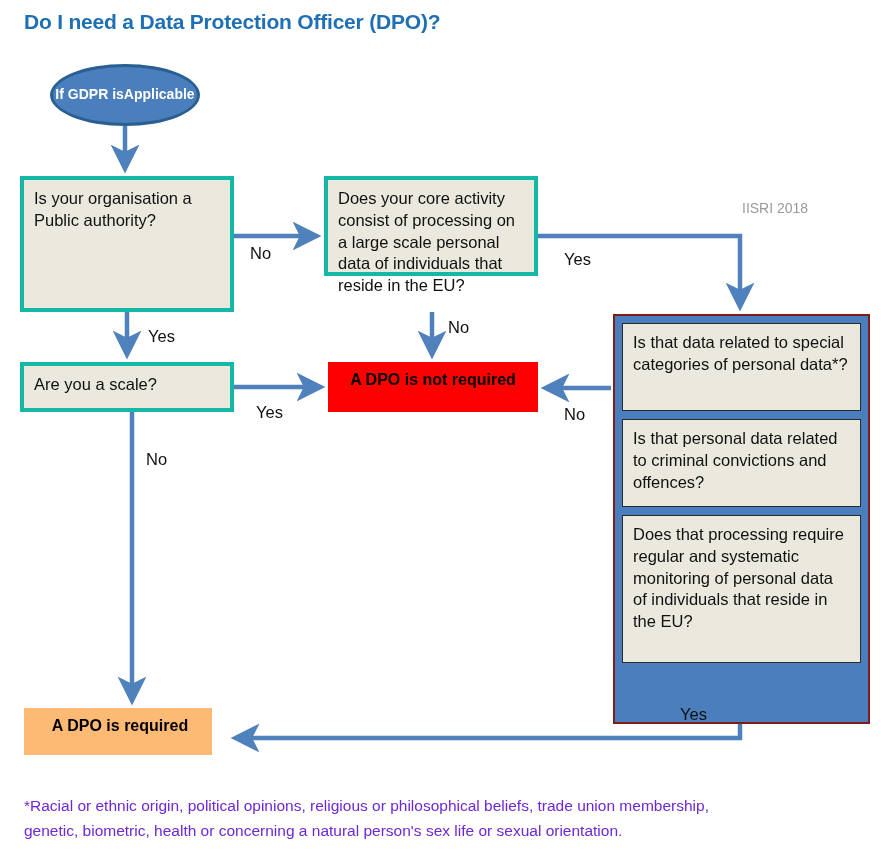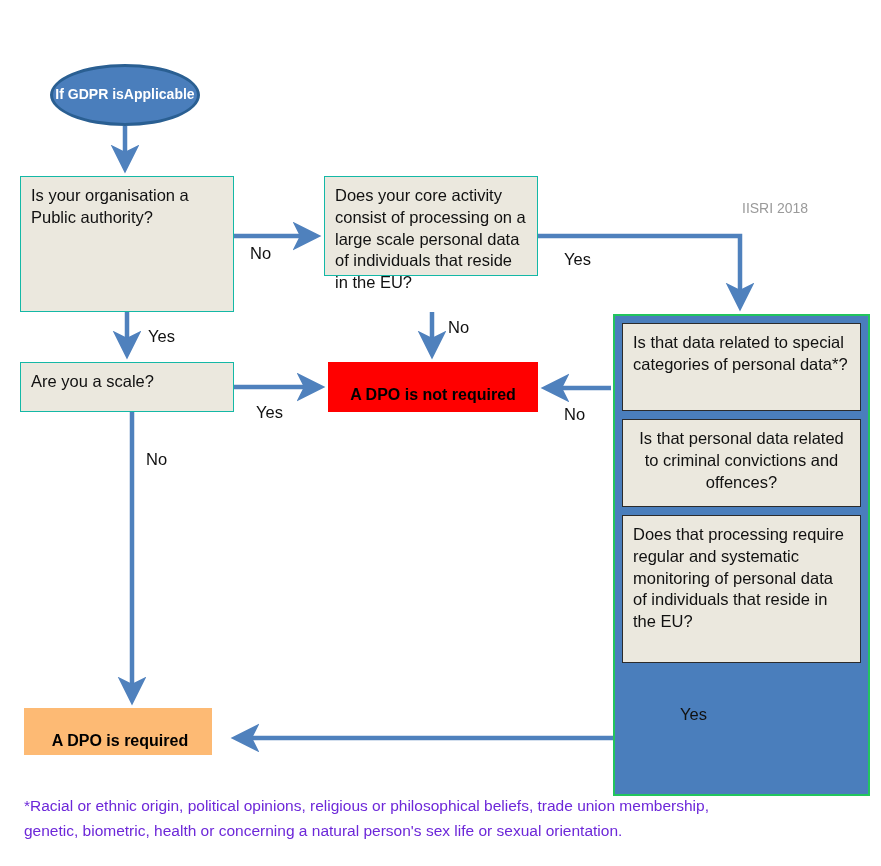--- a/index.html
+++ b/index.html
@@ -59,79 +59,79 @@
     font-size: 14px;
     font-weight: bold;
     line-height: 1.25;
     text-align: center;
   }
 
   
   .qbox {
     position: absolute;
     background: #ebe8de;
-    border: 1px solid #14b8a6;
+    border: 4px solid #14b8a6;
     box-sizing: border-box;
     font-size: 16.5px;
     line-height: 1.32;
     color: #111111;
     padding: 8px 10px 6px 10px;
     text-align: left;
   }
 
   #box-public   { left: 20px;  top: 176px; width: 214px; height: 136px; }
   #box-court    { left: 20px;  top: 362px; width: 214px; height: 50px;  }
   #box-core     { left: 324px; top: 176px; width: 214px; height: 100px; }
 
   
   .result {
     position: absolute;
     box-sizing: border-box;
     font-size: 16px;
     font-weight: bold;
     color: #000000;
-    padding-top: 24px;
+    padding-top: 9px;
   }
   #box-not-required {
     left: 328px; top: 362px; width: 210px; height: 50px;
     background: #ff0000;
     text-align: center;
   }
   #box-required {
     left: 24px; top: 708px; width: 188px; height: 47px;
     background: #fdba74;
     text-align: center;
     padding-left: 4px;
   }
 
   
   #group-special {
     position: absolute;
     left: 613px;
     top: 314px;
     width: 257px;
-    height: 482px;
+    height: 410px;
     background: #4a7ebc;
-    border: 2px solid #22c55e;
+    border: 2px solid #7f1d1d;
     box-sizing: border-box;
     padding: 7px;
   }
   #group-special .gbox {
     position: relative;
     background: #ebe8de;
     border: 1px solid #2b2b2b;
     box-sizing: border-box;
     font-size: 16.5px;
     line-height: 1.32;
     color: #111111;
     padding: 8px 10px 6px 10px;
     margin-bottom: 8px;
   }
   #gbox-1 { height: 88px; }
-  #gbox-2 { height: 88px; text-align: center; }
+  #gbox-2 { height: 88px; }
   #gbox-3 { height: 148px; margin-bottom: 0 !important; }
 
   
   #wires {
     position: absolute;
     left: 0; top: 0;
     width: 881px;
     height: 866px;
     pointer-events: none;
   }
@@ -161,20 +161,21 @@
     font-size: 15.5px;
     line-height: 1.6;
     color: #6d28d9;
   }
 </style>
 </head>
 <body>
 
 <div id="canvas">
 
+  <div id="title">Do I need a Data Protection Officer (DPO)?</div>
 
   <div id="credit">IISRI 2018</div>
 
   <svg id="wires" viewBox="0 0 881 866" xmlns="http://www.w3.org/2000/svg">
     <defs>
       <marker id="arrowhead" markerWidth="9" markerHeight="9" refX="5.2" refY="3.2" orient="auto" markerUnits="strokeWidth">
         <path d="M0,0 L6.4,3.2 L0,6.4 L1.6,3.2 Z" fill="#4f81bd"></path>
       </marker>
     </defs>
 

